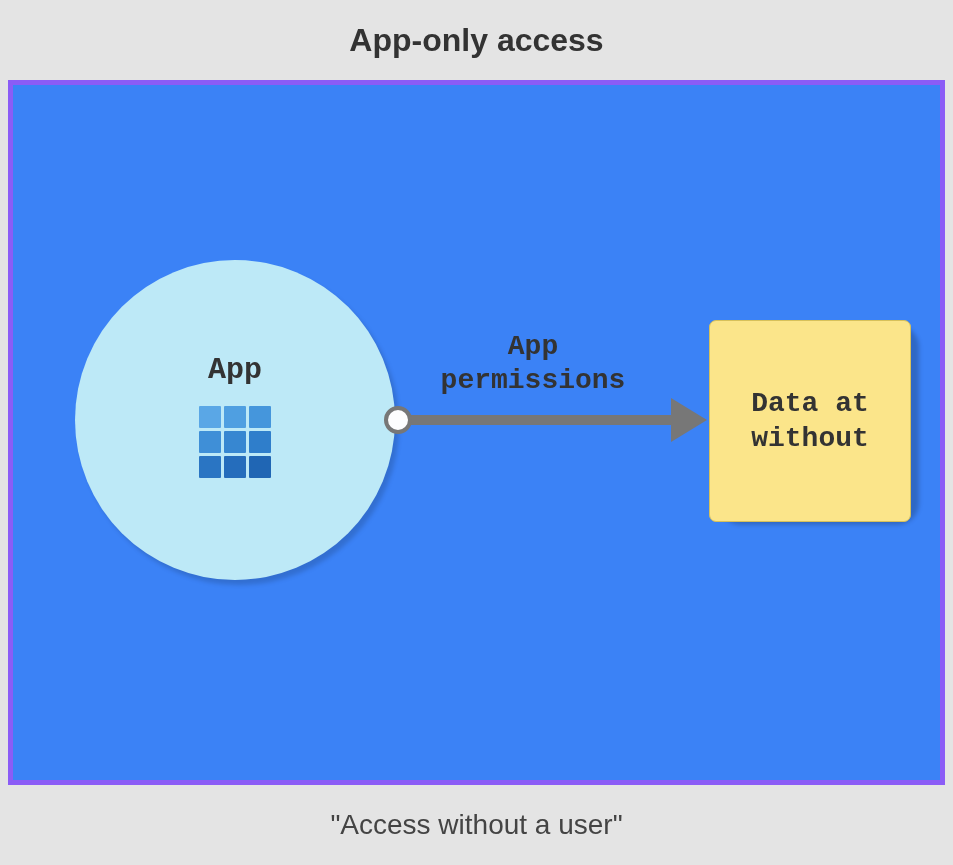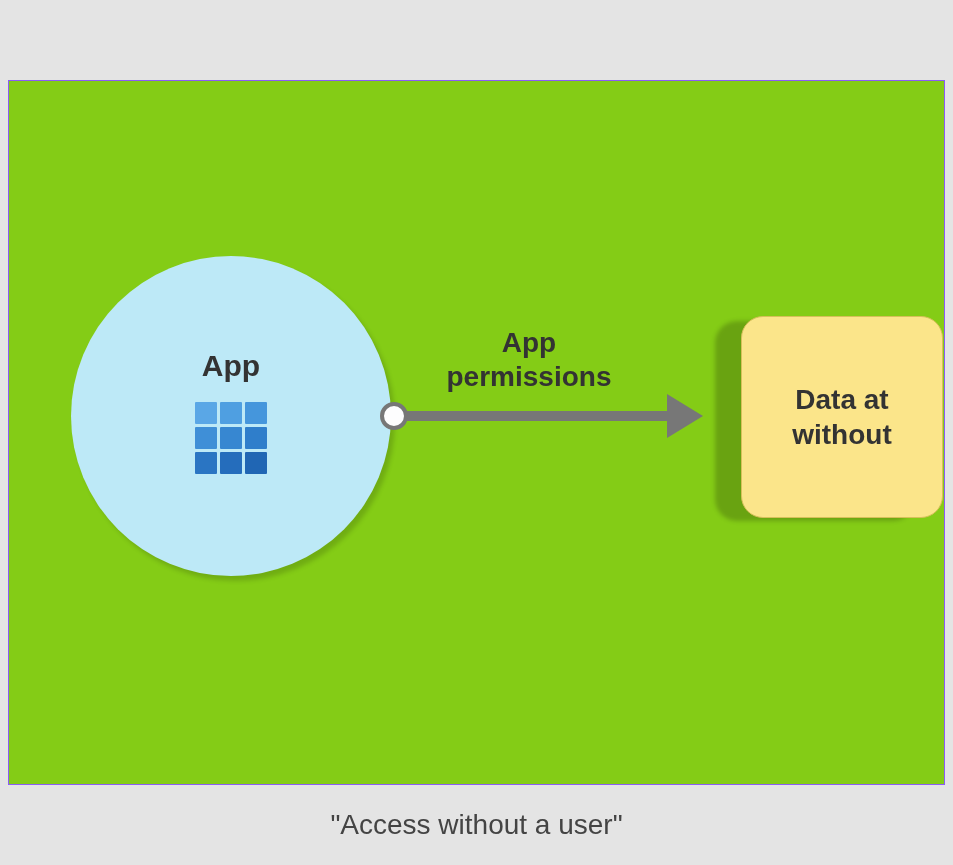--- a/index.html
+++ b/index.html
@@ -26,22 +26,23 @@
     font-weight: 700;
     font-size: 32px;
     line-height: 80px;
   }
   .canvas {
     position: absolute;
     top: 80px;
     left: 8px;
     right: 8px;
     bottom: 80px;
-    background: #84cc16;
-    border: 1px solid #8b5cf6;
+    background: #3b82f6;
+    border: 5px solid #8b5cf6;
+    font-family: Liberation Mono, monospace;
   }
   .footer {
     position: absolute;
     bottom: 0; left: 0; right: 0;
     height: 80px;
     background: #e4e4e4;
     text-align: center;
     font-size: 28px;
     line-height: 80px;
     color: #444;
@@ -154,20 +155,23 @@
     color: #333;
     line-height: 1.2;
     width: 200px;
   }
 </style>
 </head>
 <body>
 
 <div class="frame">
 
+  <div class="header">
+    <span>App-only access</span>
+  </div>
 
   <div class="canvas">
 
     <div class="circle-shadow" style="left:66px; top:180px;"></div>
     <div class="circle" style="left:62px; top:175px;">
       <div class="label">
         <span>App</span><br>
       </div>
       <div class="grid-icon">
         <div></div>
@@ -184,21 +188,21 @@
 
     <div class="arrow-line" style="left:385px; top:330px; width:275px;"></div>
     <div class="arrow-head" style="left:658px; top:313px;"></div>
     <div class="arrow-origin" style="left:371px; top:321px;"></div>
     <div class="arrow-label" style="left:420px; top:245px;">
       <span>App</span><br>
       <span>permissions</span>
     </div>
 
     <div class="res-shadow" style="left:706px; top:240px;"></div>
-    <div class="resource" style="left:732px; top:235px;">
+    <div class="resource" style="left:696px; top:235px;border-radius:7px;">
       <div class="label">
         <span>Data at</span><br>
         <span>without</span>
       </div>
     </div>
 
   </div>
 
   <div class="footer">
     <span>"Access without a user"</span>

